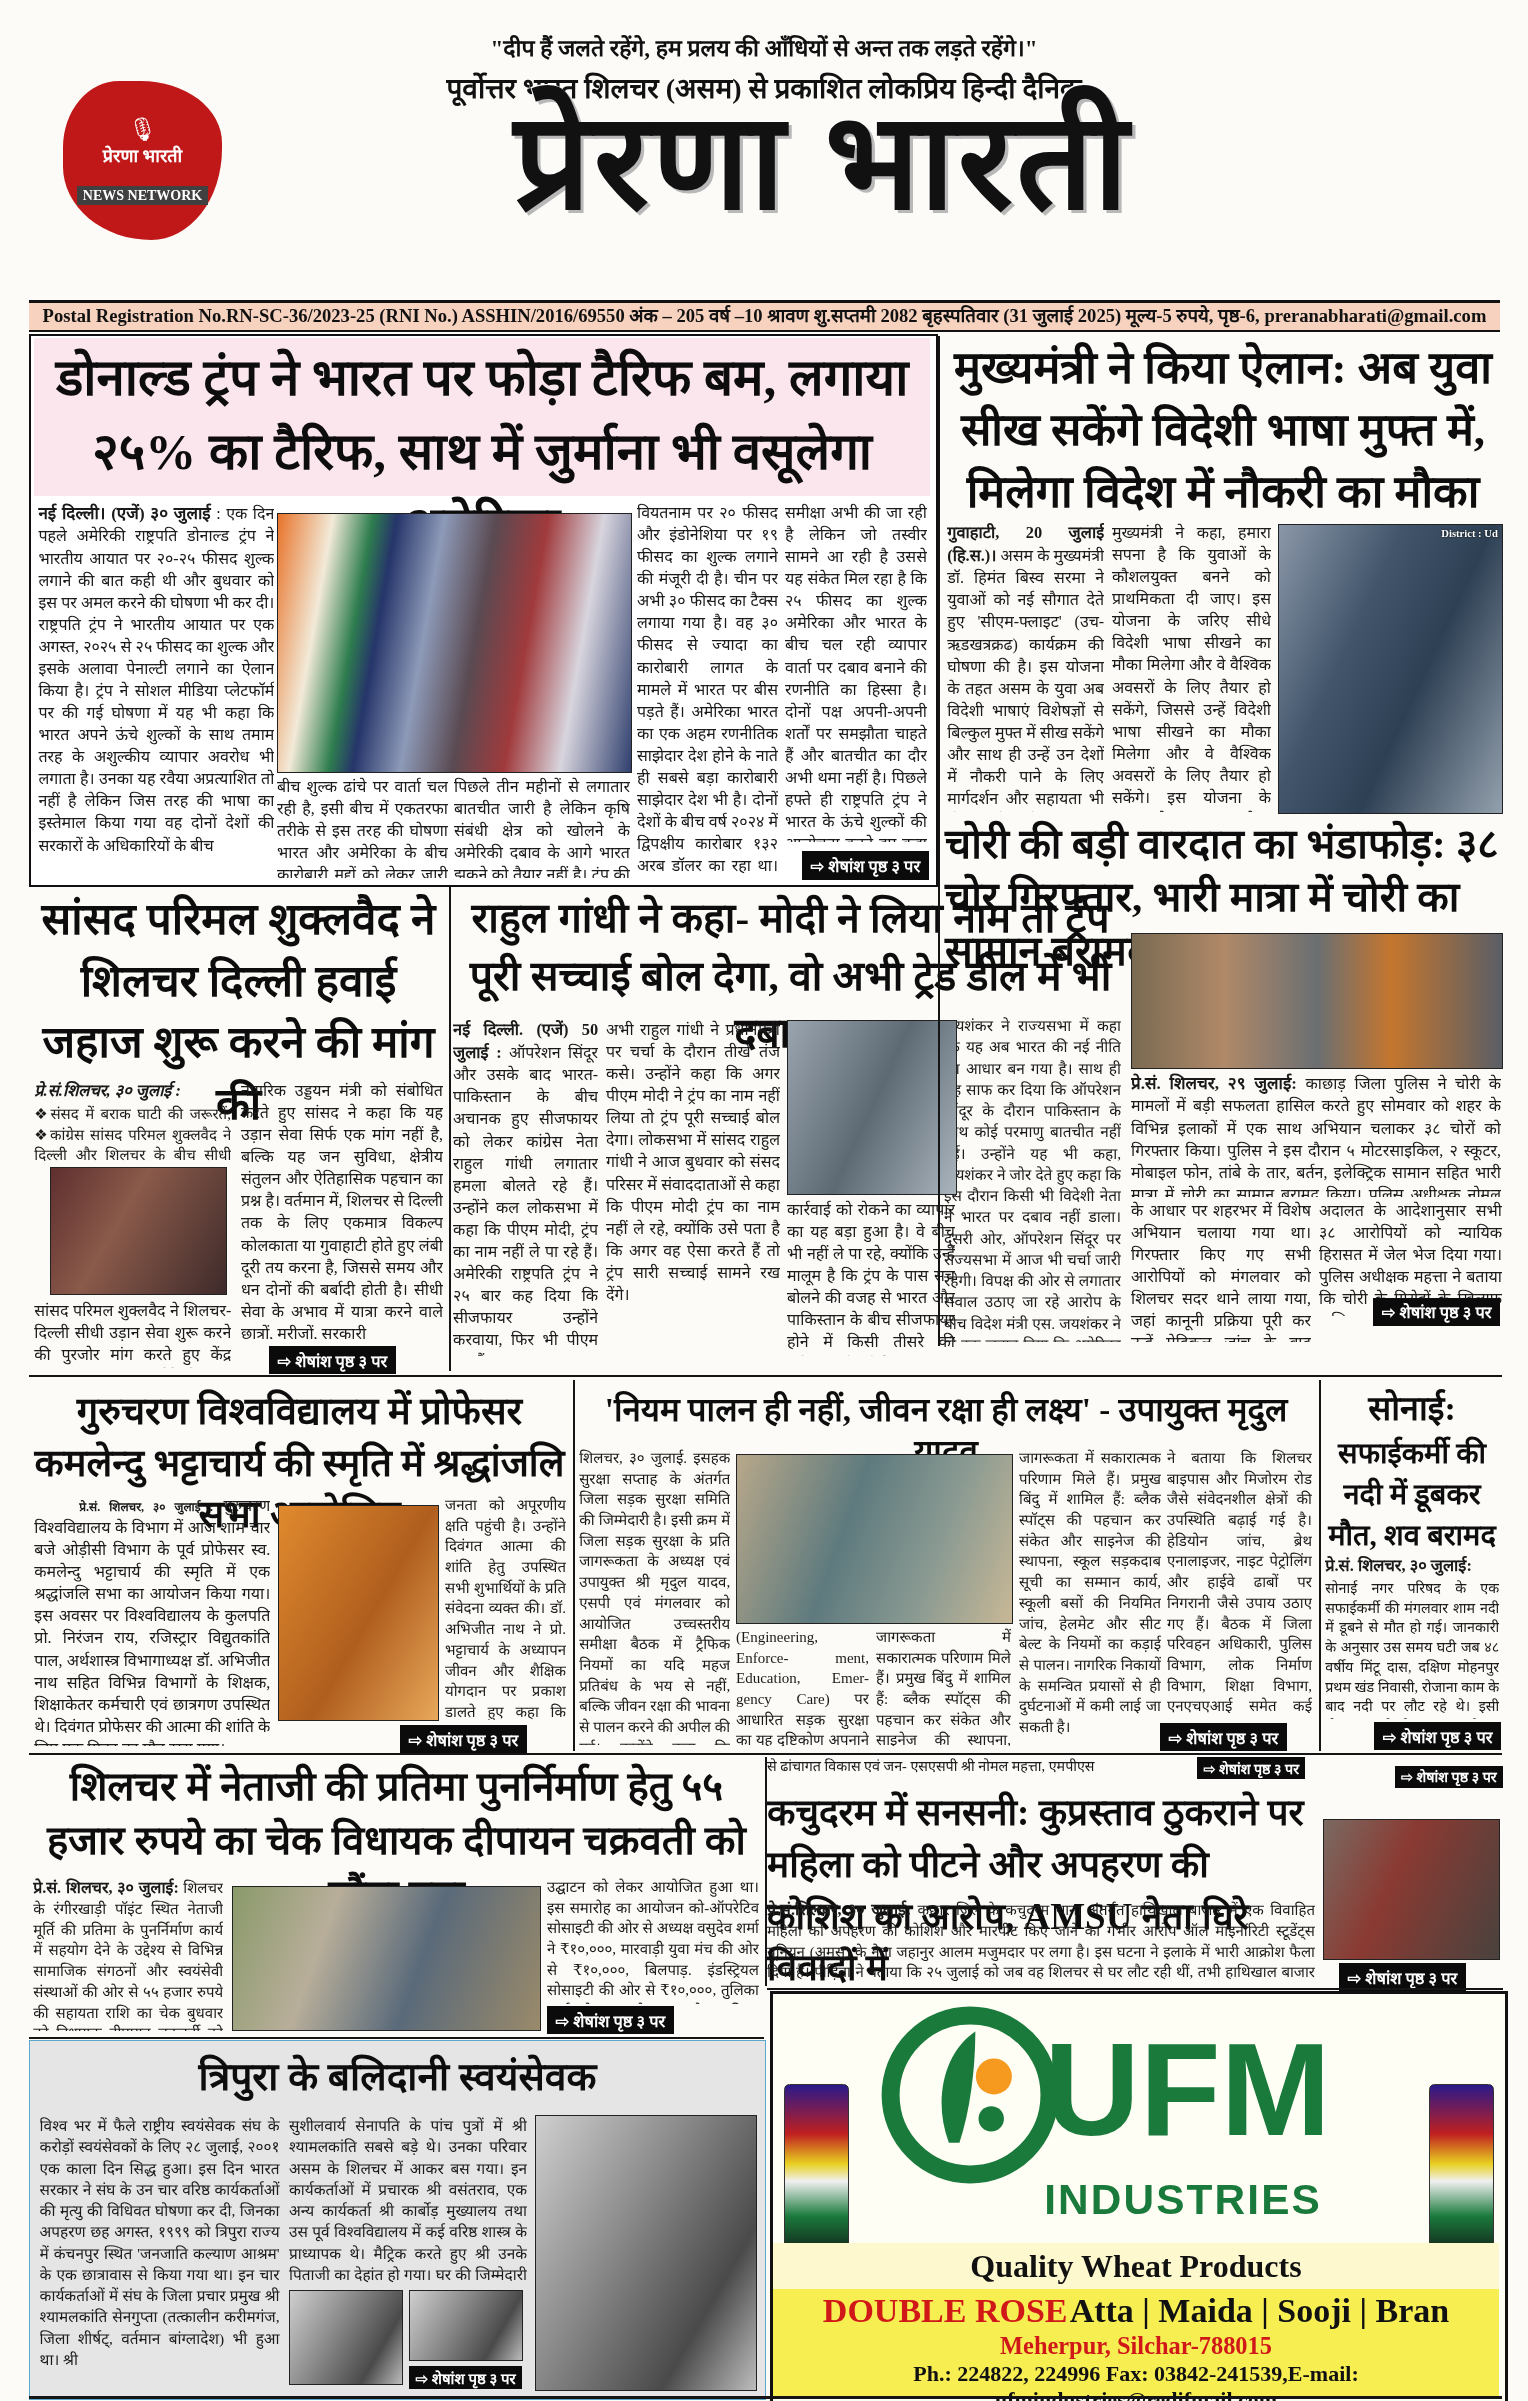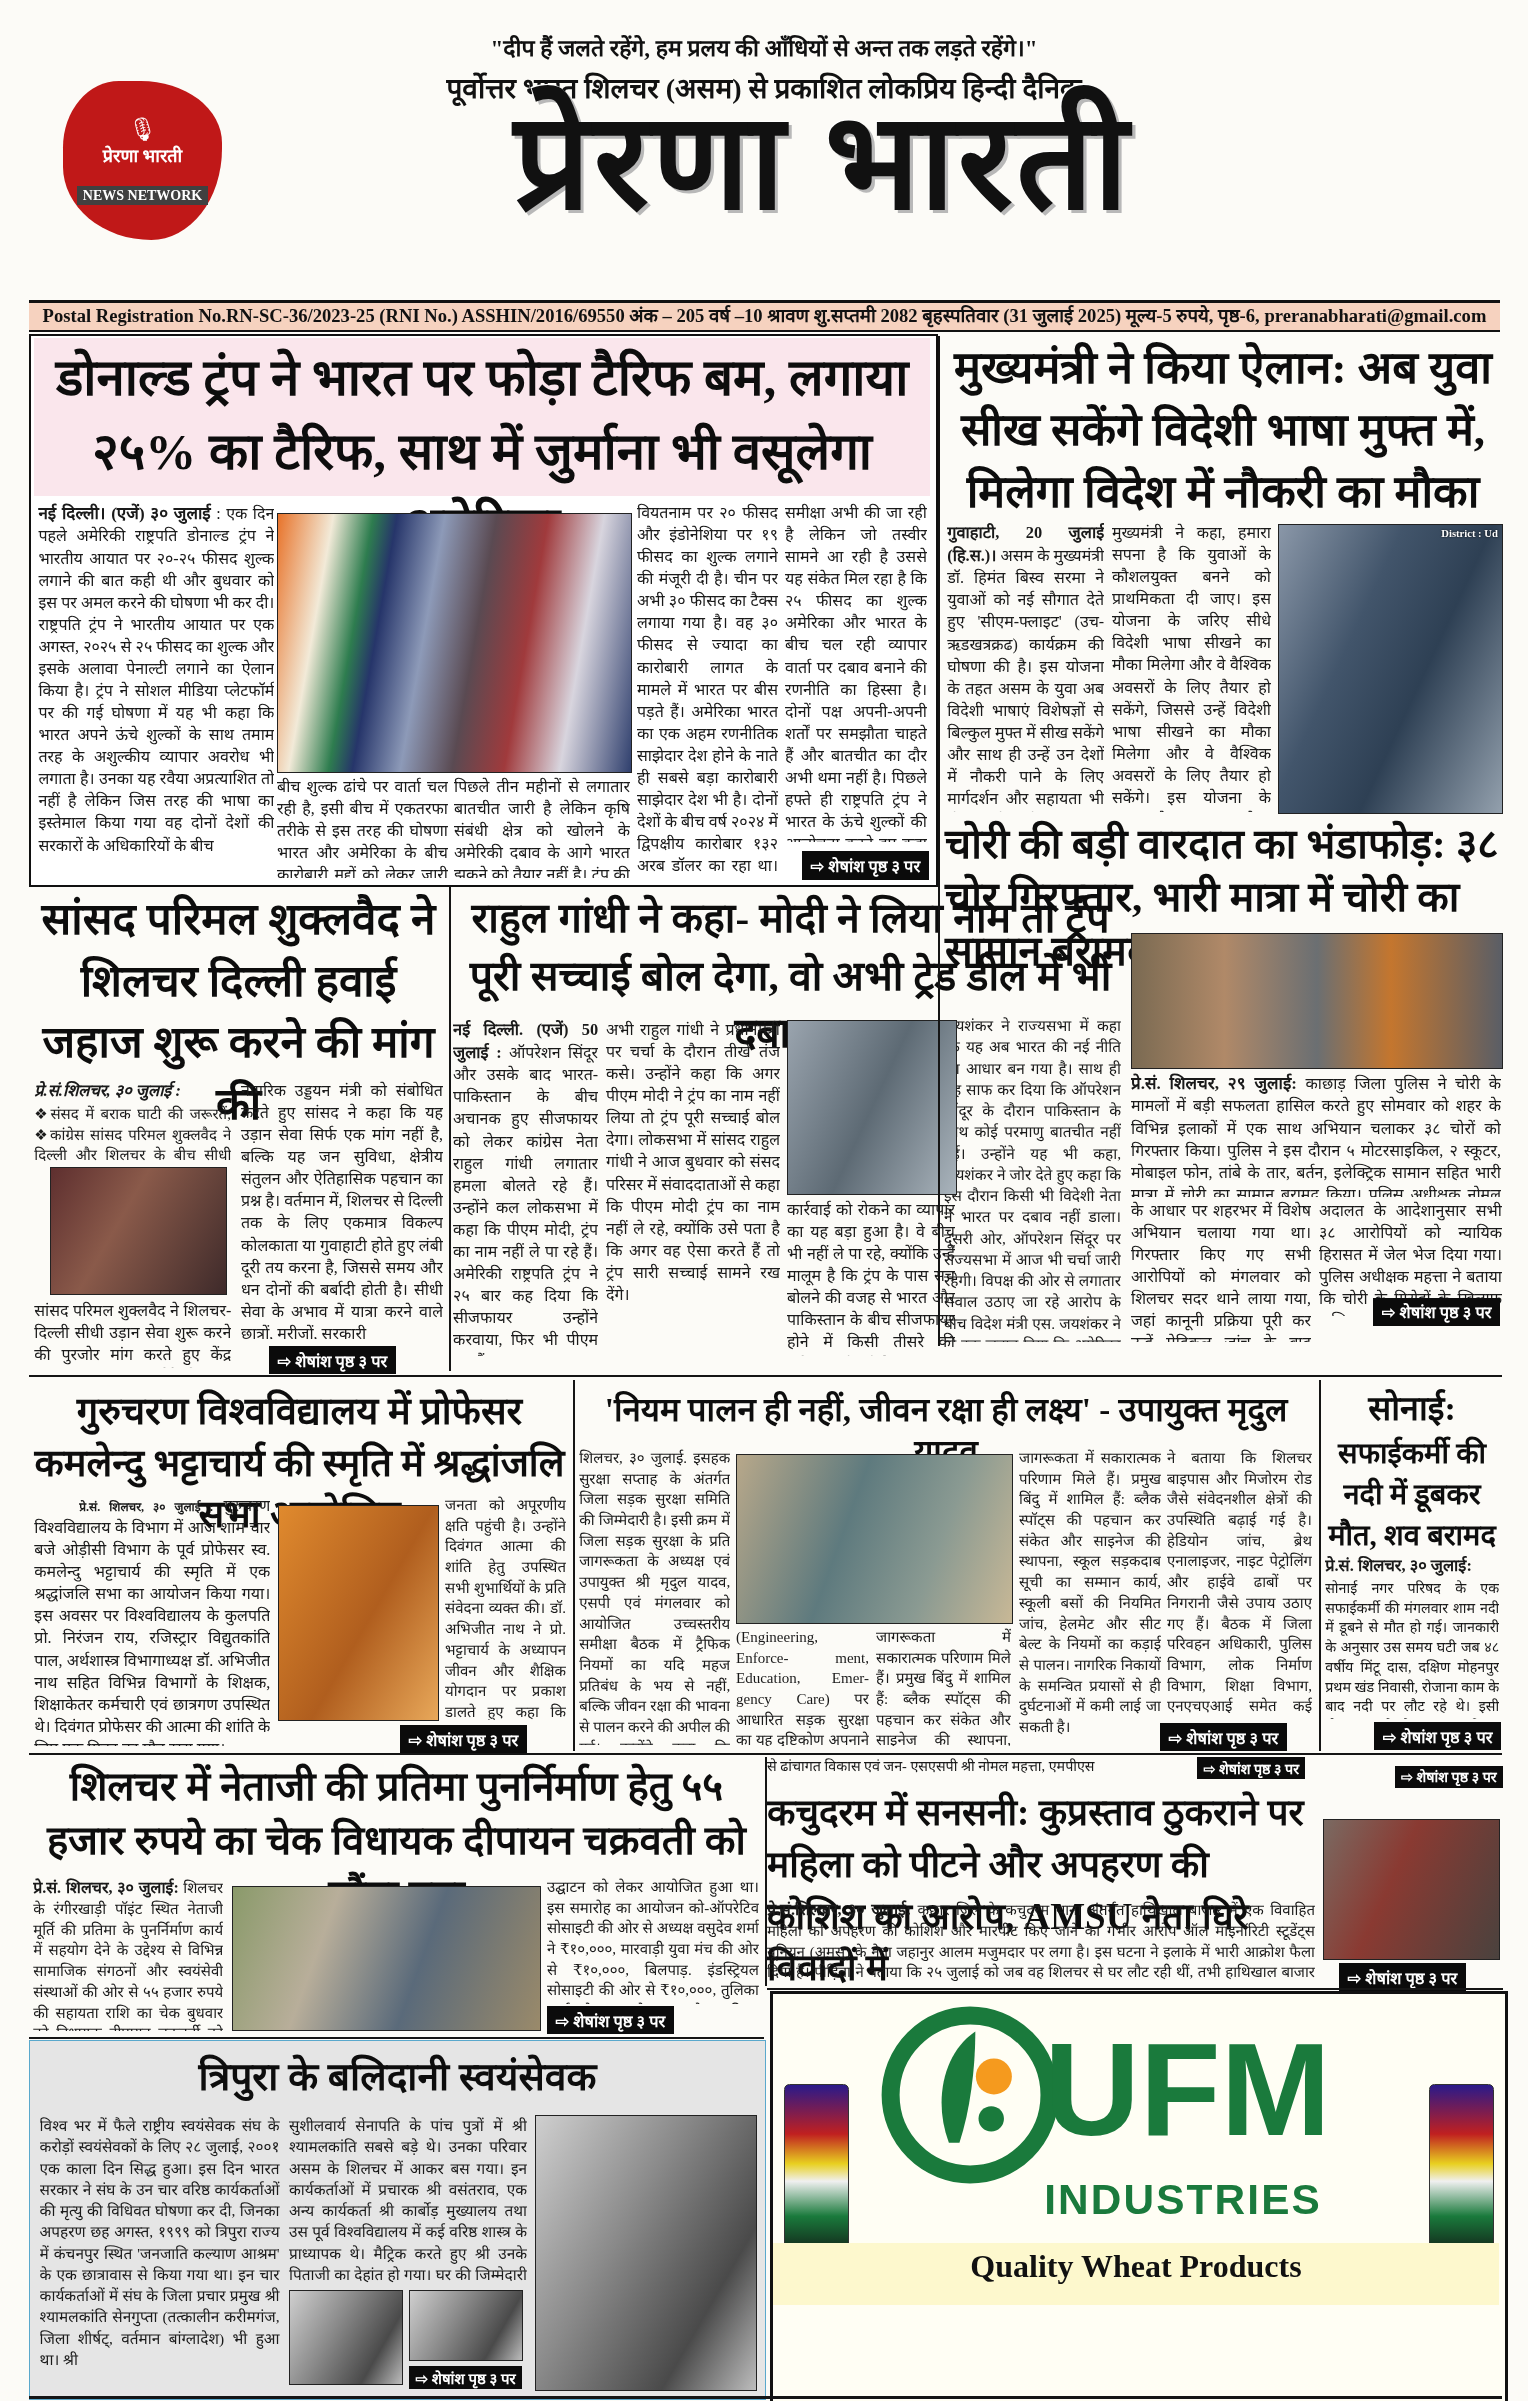--- a/index.html
+++ b/index.html
@@ -224,20 +224,28 @@
       <svg width="541" height="233" viewBox="0 0 1020 440">
         <ellipse cx="190" cy="170" rx="150" ry="150" fill="none" stroke="#1a7a3c" stroke-width="34"></ellipse>
         <path d="M150 260 C120 180 140 90 200 50 C200 120 190 200 170 260 Z" fill="#1a7a3c"></path>
         <circle cx="235" cy="135" r="34" fill="#f59a1e"></circle>
         <circle cx="230" cy="215" r="24" fill="#1a7a3c"></circle>
         <text x="330" y="245" font-family="Liberation Sans, sans-serif" font-size="250" font-weight="bold" fill="#1a7a3c">UFM</text>
         <text x="330" y="395" font-family="Liberation Sans, sans-serif" font-size="80" font-weight="bold" fill="#1a7a3c" letter-spacing="4">INDUSTRIES</text>
       </svg>
     </div>
     <div class="abs ctr" style="left:0;top:249px;width:726px;height:62px;background:#fdf8cd;font-size:32px;font-weight:bold;line-height:46px;">Quality Wheat Products</div>
+    <div class="abs" style="left:0;top:295px;width:726px;height:109px;background:#f7ee52;text-align:center;">
+      <div style="margin-top:3.2px;">
+        <span style="color:#d01818;font-size:34px;font-weight:bold;">DOUBLE ROSE</span>
+        <span style="color:#111;font-size:34px;font-weight:bold;">Atta | Maida | Sooji | Bran</span>
+      </div>
+      <div style="color:#d01818;font-size:24.4px;font-weight:bold;margin-top:2.1px;">Meherpur, Silchar-788015</div>
+      <div style="color:#111;font-size:22px;font-weight:bold;margin-top:1.1px;">Ph.: 224822, 224996 Fax: 03842-241539,E-mail: ufmindustries@redifmail.com</div>
+    </div>
   </div>
 
   <div class="vr" style="left:938px;top:336px;width:1.6px;height:1010px;"></div>
   <div class="vr" style="left:449px;top:887px;width:1.6px;height:484px;"></div>
   <div class="hr" style="left:29px;top:1375px;width:1473px;height:2.1px;"></div>
   <div class="vr" style="left:573px;top:1380px;width:1.6px;height:371px;"></div>
   <div class="vr" style="left:1319px;top:1380px;width:1.6px;height:371px;"></div>
   <div class="hr" style="left:29px;top:1753px;width:1473px;height:2.1px;"></div>
   <div class="vr" style="left:765px;top:1757px;width:1.6px;height:229px;"></div>
   <div class="hr" style="left:29px;top:2037px;width:735px;height:2.1px;"></div>

